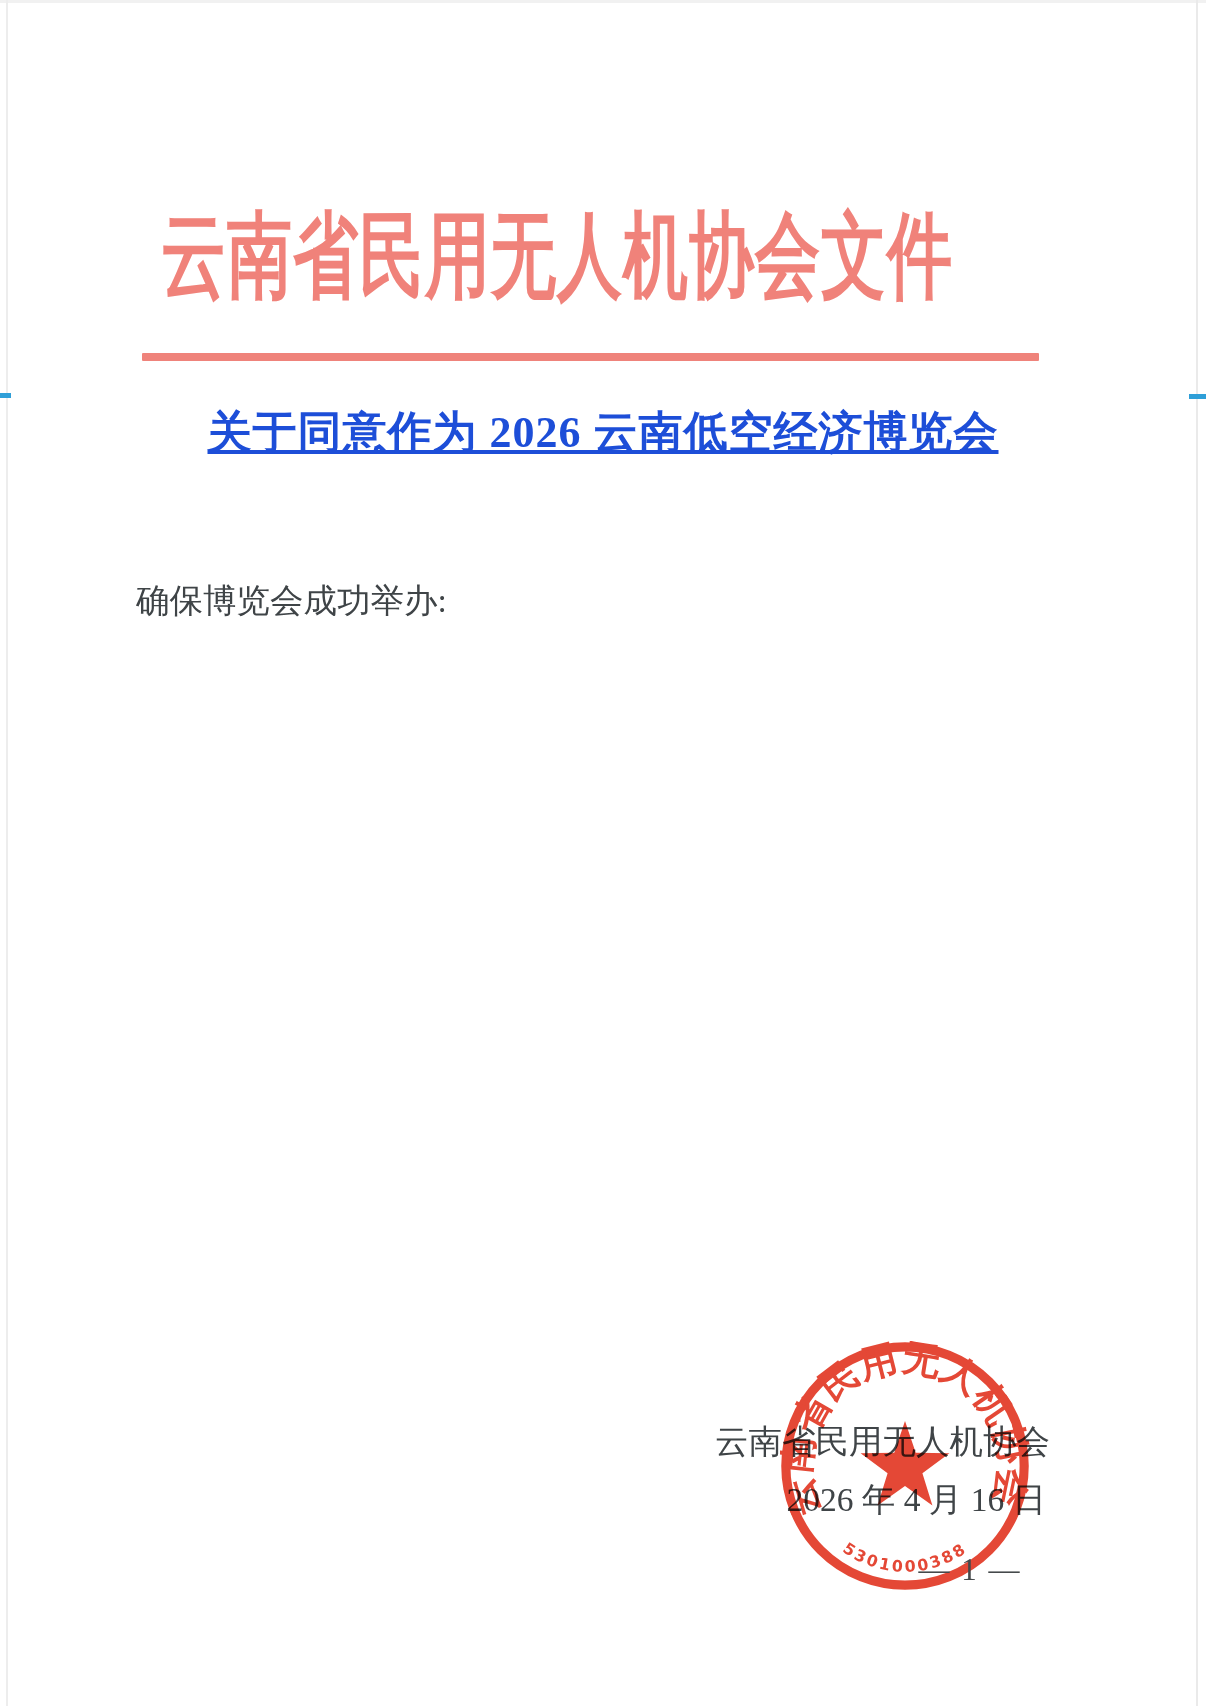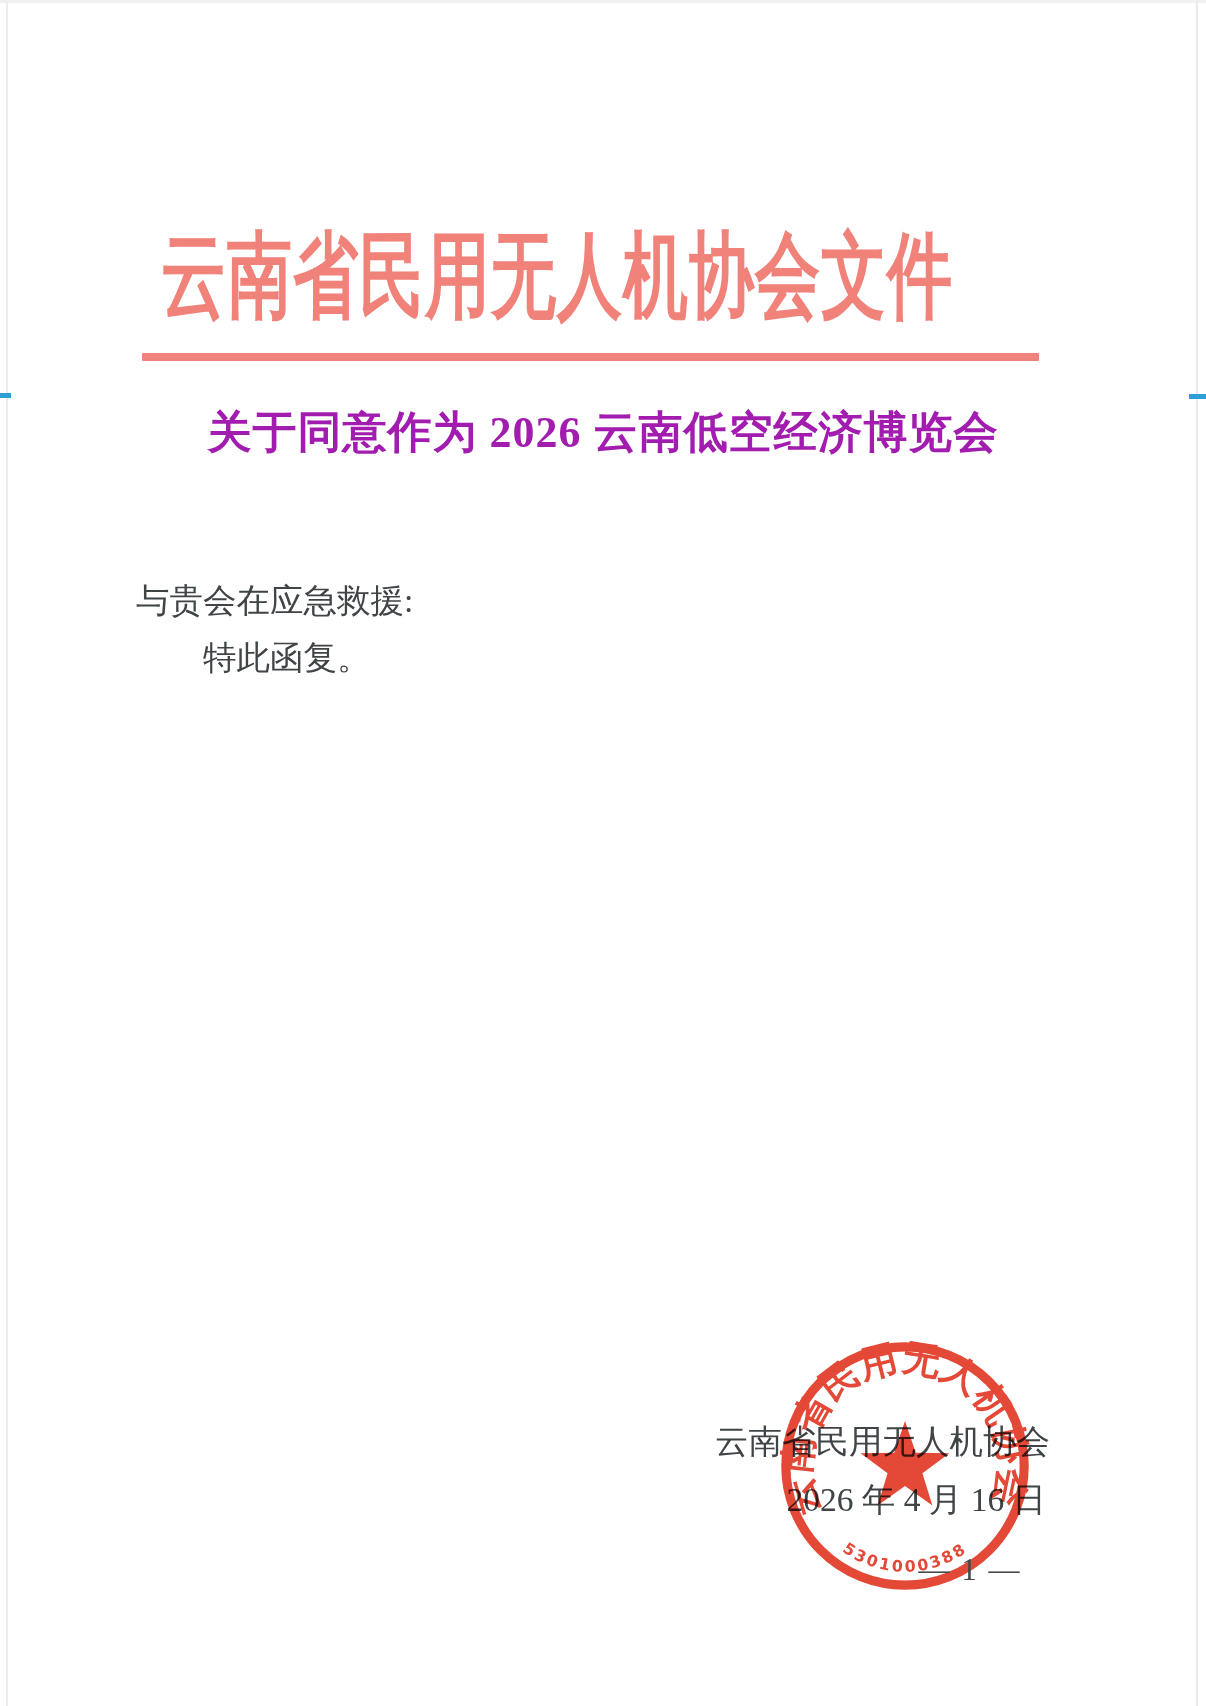--- a/index.html
+++ b/index.html
@@ -10,35 +10,36 @@
   }
   
   .edge-line-left{position:absolute;left:6px;top:0;width:2px;height:1706px;background:#ededed;}
   .edge-line-right{position:absolute;left:1196px;top:0;width:2px;height:1706px;background:#eaeaea;}
   .top-streak{position:absolute;left:0;top:0;width:1206px;height:3px;background:#f1f1f1;}
   .blue-tick-left{position:absolute;left:0;top:393px;width:11px;height:5px;background:#2f9fd8;}
   .blue-tick-right{position:absolute;left:1189px;top:394px;width:17px;height:5px;background:#2f9fd8;}
   
   .banner-wrap{
     position:absolute;left:0;top:212px;width:1114px;height:128px;
-    display:flex;align-items:center;justify-content:center;
+    display:flex;align-items:flex-start;justify-content:center;
   }
   .banner{
     font-size:65px;font-weight:bold;color:#f0827a;white-space:nowrap;
     transform:scaleY(1.45);letter-spacing:1px;
   }
   .red-rule{
     position:absolute;left:142px;top:353px;width:897px;height:8px;
     background:#ef837b;border-radius:1px;
   }
   
   .doc-title{
     position:absolute;left:0;top:396px;width:1206px;text-align:center;
-    font-weight:bold;color:#a21caf;font-size:44px;line-height:73px;
+    font-weight:bold;color:#1d4ed8;font-size:44px;line-height:73px;
     letter-spacing:1px;
+    text-decoration:underline;
   }
   
   .letter{
     position:absolute;left:136px;top:572px;width:933px;
     color:#3f4447;font-size:33.5px;line-height:57px;
     text-align:justify;
   }
   .letter p{margin:0;text-indent:2em;}
   .letter .recipient{text-indent:0;}
   
@@ -73,22 +74,21 @@
 <div class="banner-wrap">
   <div class="banner">云南省民用无人机协会文件</div>
 </div>
 <div class="red-rule"></div>
 
 <div class="doc-title">
   <div>关于同意作为 2026 云南低空经济博览会</div>
 </div>
 
 <div class="letter">
-  <p class="recipient">与贵会在应急救援:</p>
-  <p>特此函复。</p>
+  <p class="recipient">确保博览会成功举办:</p>
 </div>
 
 <div class="signature">云南省民用无人机协会</div>
 <div class="sign-date">2026 年 4 月 16 日</div>
 
 <svg class="seal" viewBox="0 0 300 300">
   <defs>
     <path id="seal-arc-top" d="M 46.7 198.2 A 114 114 0 1 1 257.1 189.0" fill="none"></path>
     <path id="seal-arc-bottom" d="M 46.0 222.9 A 127 127 0 0 0 254.0 222.9" fill="none"></path>
   </defs>

